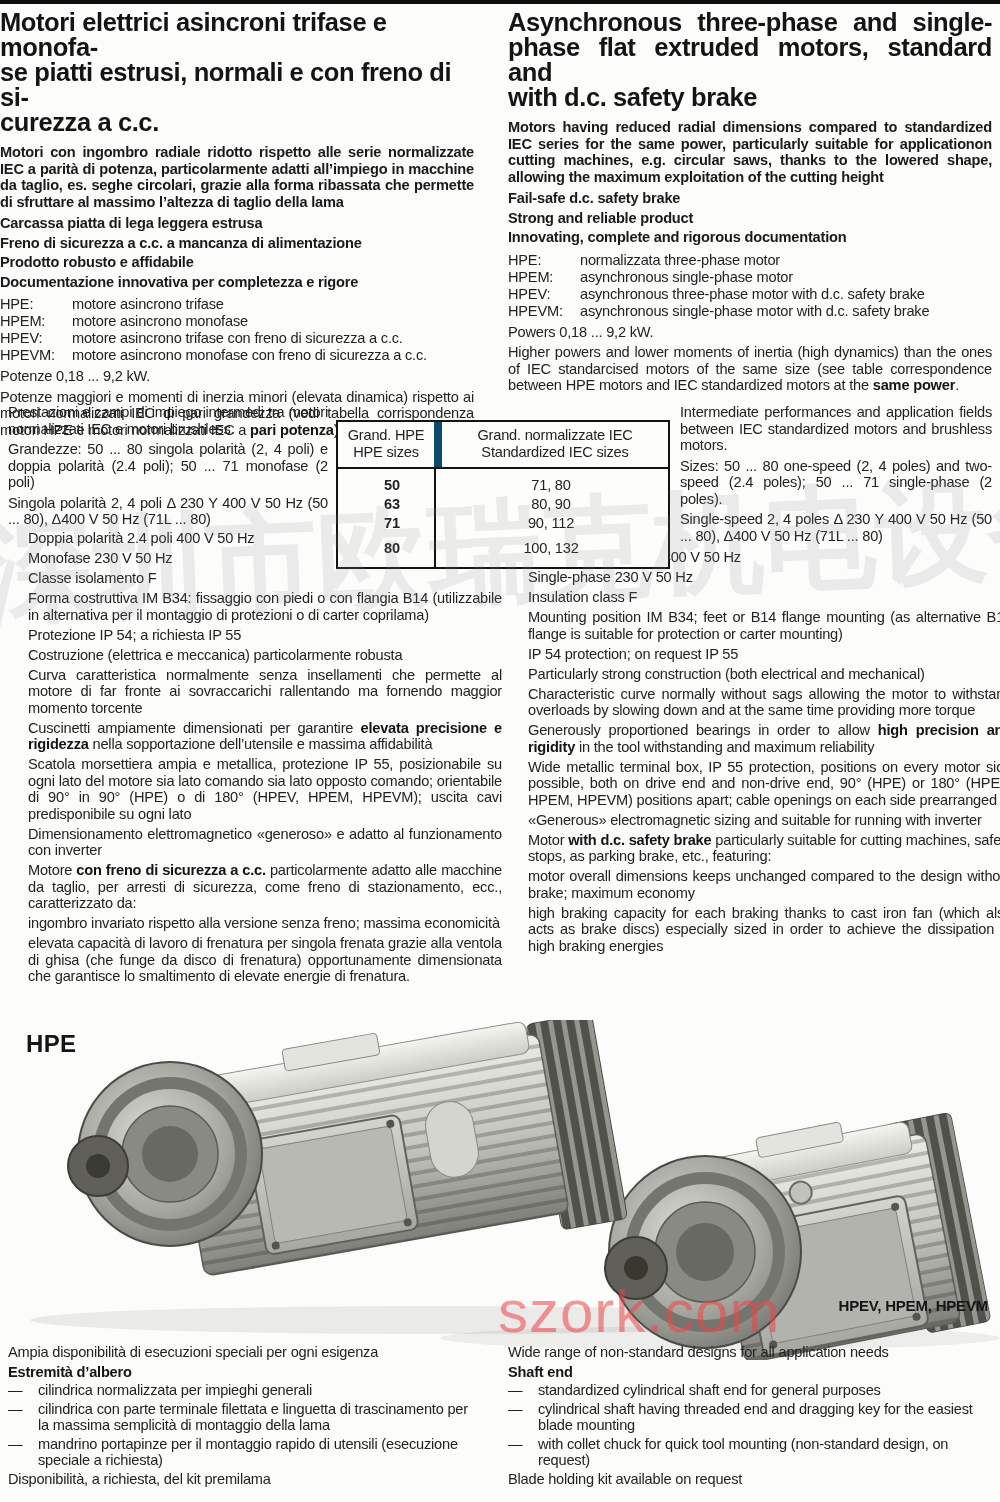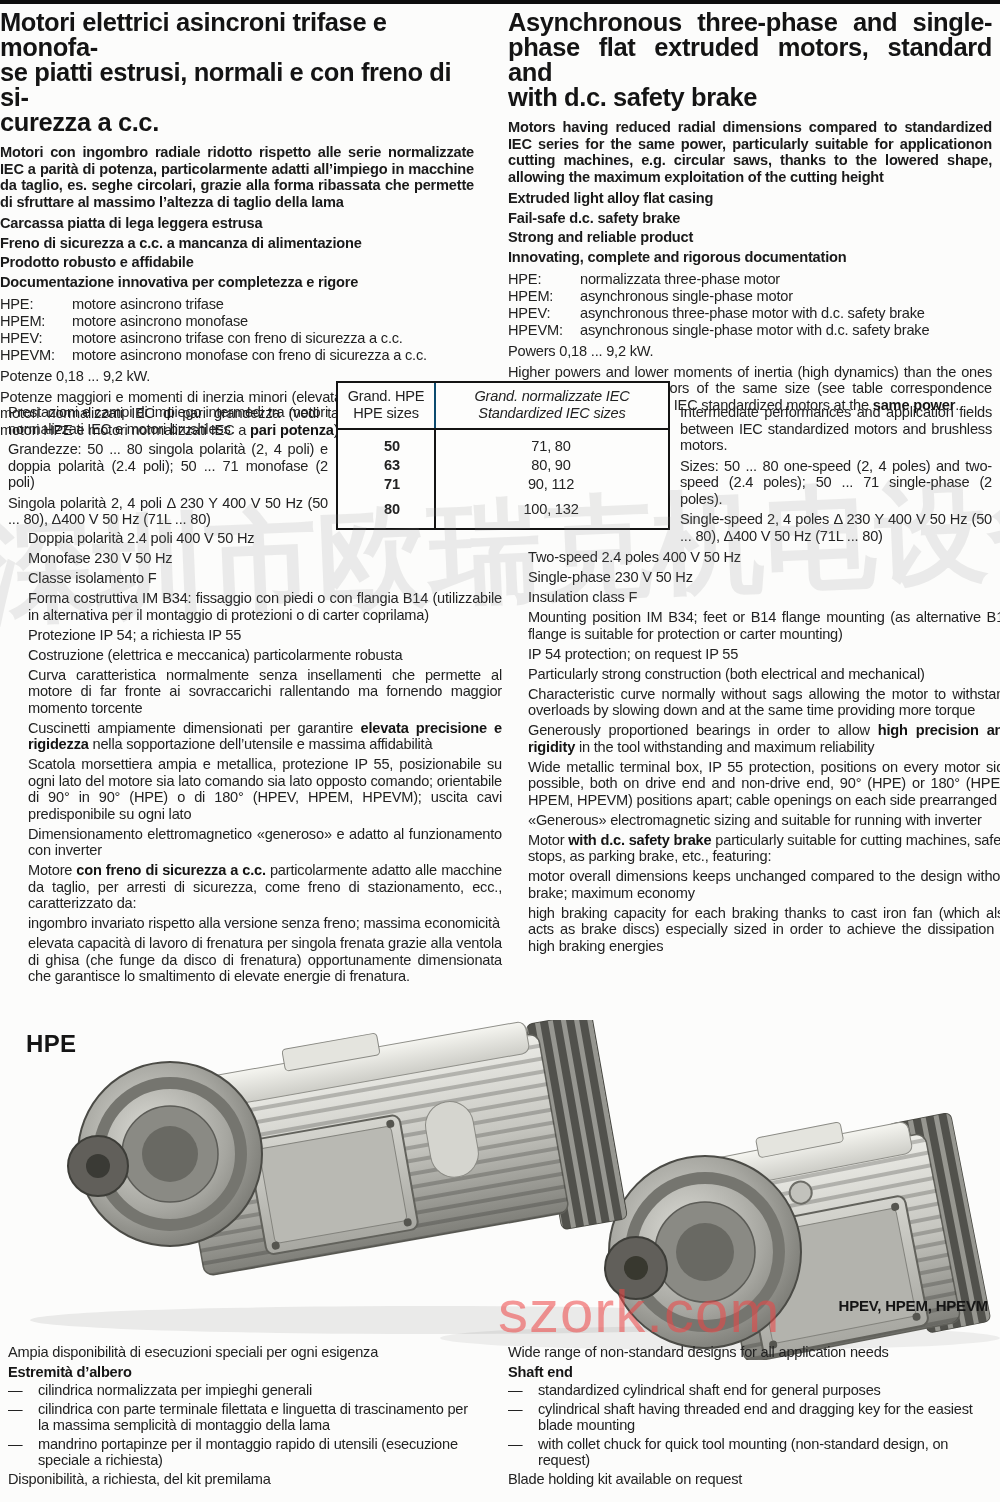--- a/index.html
+++ b/index.html
@@ -33,25 +33,25 @@
   .narrow { position:absolute; top:404px; }
   .narrow-left  { left:8px;  width:320px; }
   .narrow-right { left:680px; width:312px; }
   .narrow p { text-align:justify; margin-bottom:4px; }
 
   .specs { position:absolute;margin-left:20px; }
   .specs-left  { left:8px;   top:530px; width:474px; }
   .specs-right { left:508px; top:549px; width:484px; }
   .specs p { text-align:justify; margin-bottom:3.5px; }
 
-  .size-table { position:absolute; left:336px; top:381px; width:334px; background:#fdfdfc; border:2.5px solid #141414; z-index:2; }
+  .size-table { position:absolute; left:336px; top:420px; width:334px; background:#fdfdfc; border:2.5px solid #141414; z-index:2; }
   .thead { display:grid; grid-template-columns:96px 1fr; border-bottom:2px solid #141414; }
   .th { text-align:center; padding:5px 2px 6px; line-height:17px; }
   .th span { display:block; }
-  .th2 { border-left:2px solid #0c4a6e;font-style:italic; }
+  .th2 { border-left:8px solid #0c4a6e; }
   .tbody { position:relative; padding:7px 6px 9px; }
   .vline { position:absolute; left:96px; top:0; bottom:0; width:2px; background:#141414; }
   .trow { display:grid; grid-template-columns:96px 1fr; line-height:19px; }
   .trow .c1 { text-align:center; font-weight:700; }
   .trow .c2 { text-align:center; }
   .trow-gap { margin-top:6px; }
 
   .photo { position:absolute; left:0; top:1020px; width:1000px; height:340px; }
   .motor-svg { position:absolute; left:0; top:0; }
   .label-hpe  { position:absolute; left:26px; top:16px;  font-size:24px; font-weight:700; letter-spacing:.3px; color:#151515; }
@@ -112,21 +112,20 @@
   </section>
 
   <section class="col col-right">
     <h1 class="title">
       <span class="tl tl-j">Asynchronous three-phase and single-</span>
       <span class="tl tl-j">phase flat extruded motors, standard and</span>
       <span class="tl">with d.c. safety brake</span>
     </h1>
     <p class="intro">Motors having reduced radial dimensions compared to standardized IEC series for the same power, particularly suitable for applicationon cutting machines, e.g. circular saws, thanks to the lowered shape, allowing the maximum exploitation of the cutting height</p>
     <div class="feats">
-      <div class="feat">Extruded light alloy flat casing</div>
       <div class="feat">Fail-safe d.c. safety brake</div>
       <div class="feat">Strong and reliable product</div>
       <div class="feat">Innovating, complete and rigorous documentation</div>
     </div>
     <div class="models">
       <div class="model-row">
         <span class="code">HPE:</span>
         <span>normalizzata three-phase motor</span>
       </div>
       <div class="model-row">

